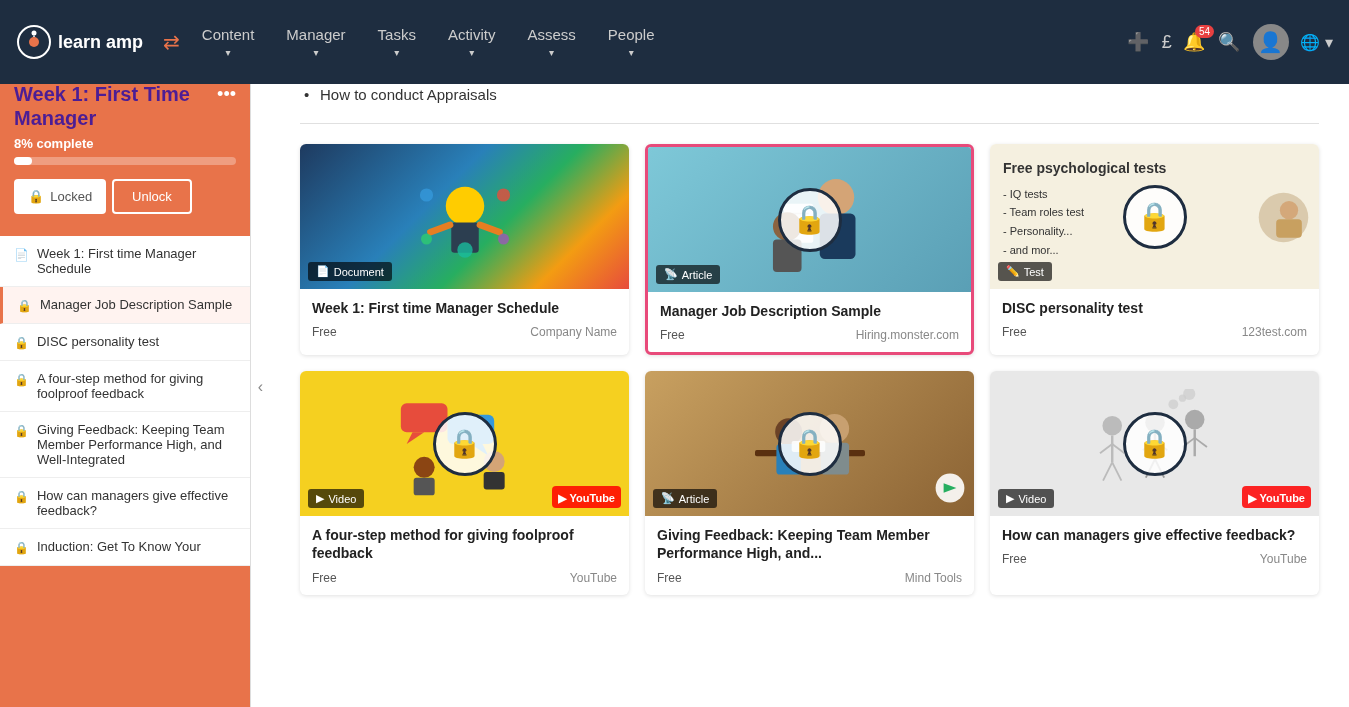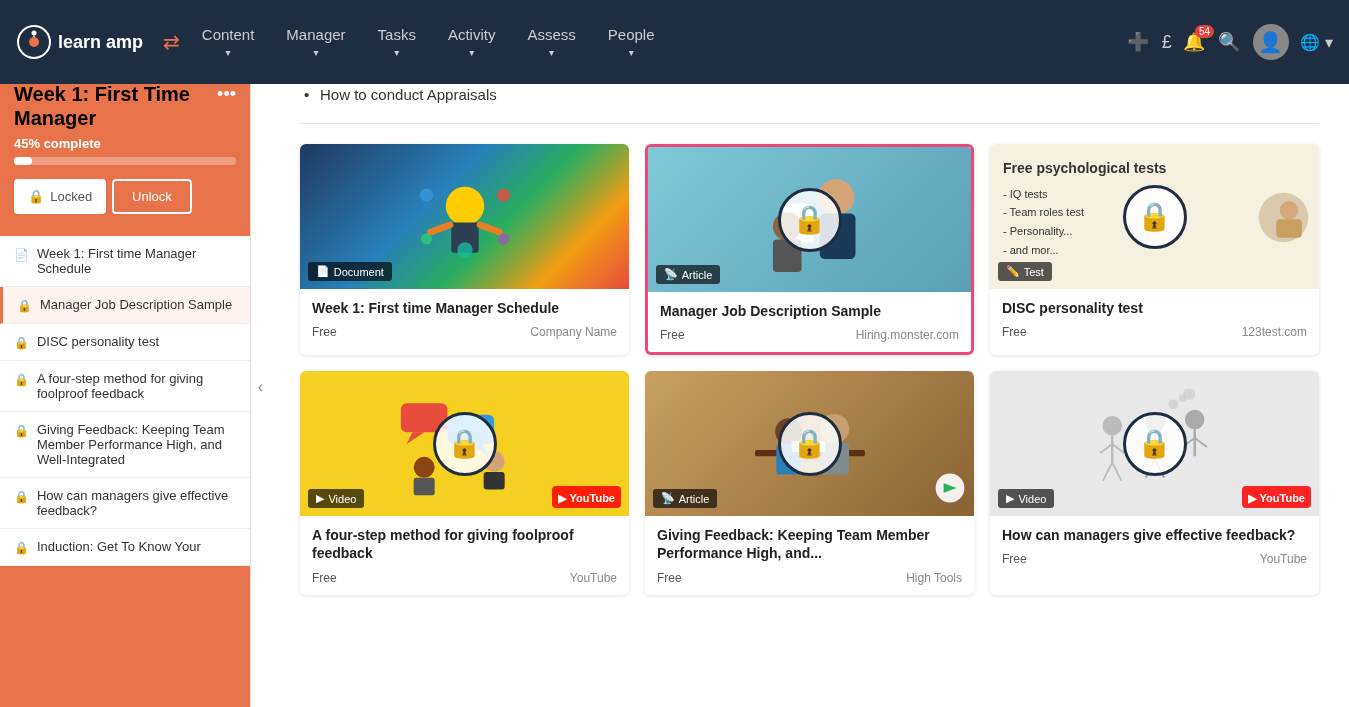--- a/index.html
+++ b/index.html
@@ -19,21 +19,21 @@
     .nav-bell-badge { position: absolute; top: -6px; right: -8px; background: #e84040; color: white; font-size: 10px; border-radius: 10px; padding: 1px 4px; }
     .nav-avatar { width: 36px; height: 36px; border-radius: 50%; background: #888; overflow: hidden; display: flex; align-items: center; justify-content: center; color: white; }
     .nav-globe { color: #ccc; cursor: pointer; }
 
     
     .layout { display: flex; margin-top: 66px; height: calc(707px - 66px); }
 
     
     .sidebar { width: 250px; background: #e8734a; min-height: 100%; flex-shrink: 0; overflow-y: auto; }
     .sidebar-header { padding: 16px 14px 12px; }
-    .sidebar-title { color: #000000; font-size: 20px; font-weight: 700; line-height: 1.2; margin-bottom: 6px; }
+    .sidebar-title { color: #4c1d95; font-size: 20px; font-weight: 700; line-height: 1.2; margin-bottom: 6px; }
     .sidebar-progress-label { color: white; font-size: 13px; font-weight: 600; margin-bottom: 6px; }
     .sidebar-progress-bar { background: rgba(255,255,255,0.3); border-radius: 4px; height: 8px; margin-bottom: 14px; }
     .sidebar-progress-fill { background: white; height: 100%; border-radius: 4px; width: 8%; }
     .sidebar-buttons { display: flex; gap: 6px; margin-bottom: 10px; }
     .btn-locked { background: white; border: none; color: #555; padding: 8px 14px; border-radius: 4px; cursor: pointer; font-size: 13px; display: flex; align-items: center; gap: 6px; }
     .btn-unlock { background: transparent; border: 2px solid white; color: white; padding: 8px 18px; border-radius: 4px; cursor: pointer; font-size: 13px; font-weight: 400; }
     .sidebar-header-wrap { position: relative; }
 
     .sidebar-list { background: white; }
     .sidebar-item { padding: 10px 14px; border-bottom: 1px solid #eee; cursor: pointer; display: flex; align-items: flex-start; gap: 8px; font-size: 13px; color: #333; }
@@ -134,21 +134,21 @@
 
 <div class="layout">
 
   <div class="sidebar">
     <div class="sidebar-header-wrap">
       <div class="sidebar-header">
         <div style="display:flex; justify-content:space-between; align-items:flex-start;">
           <div class="sidebar-title">Week 1: First Time Manager</div>
           <span style="color:white; font-size:18px; cursor:pointer; padding-top:2px;">•••</span>
         </div>
-        <div class="sidebar-progress-label">45% complete</div>
+        <div class="sidebar-progress-label">8% complete</div>
         <div class="sidebar-progress-bar">
           <div class="sidebar-progress-fill"></div>
         </div>
         <div class="sidebar-buttons">
           <button class="btn-locked">
             <span>🔒</span>
             <span>Locked</span>
           </button>
           <button class="btn-unlock">
             <span>Unlock</span>
@@ -373,21 +373,21 @@
           </div>
           <div class="card-type-badge">
             <span>📡</span>
             <span>Article</span>
           </div>
         </div>
         <div class="card-info">
           <div class="card-title">Giving Feedback: Keeping Team Member Performance High, and...</div>
           <div class="card-meta">
             <span class="card-free">Free</span>
-            <span class="card-source">High Tools</span>
+            <span class="card-source">Mind Tools</span>
           </div>
         </div>
       </div>
 
       <div class="card">
         <div class="card-image">
           <div style="width:100%;height:100%;background:#e8e8e8;display:flex;align-items:center;justify-content:center;position:relative;">
             <svg width="140" height="110" viewBox="0 0 220 180">
 
               <circle cx="40" cy="60" r="16" fill="#bbb"></circle>

